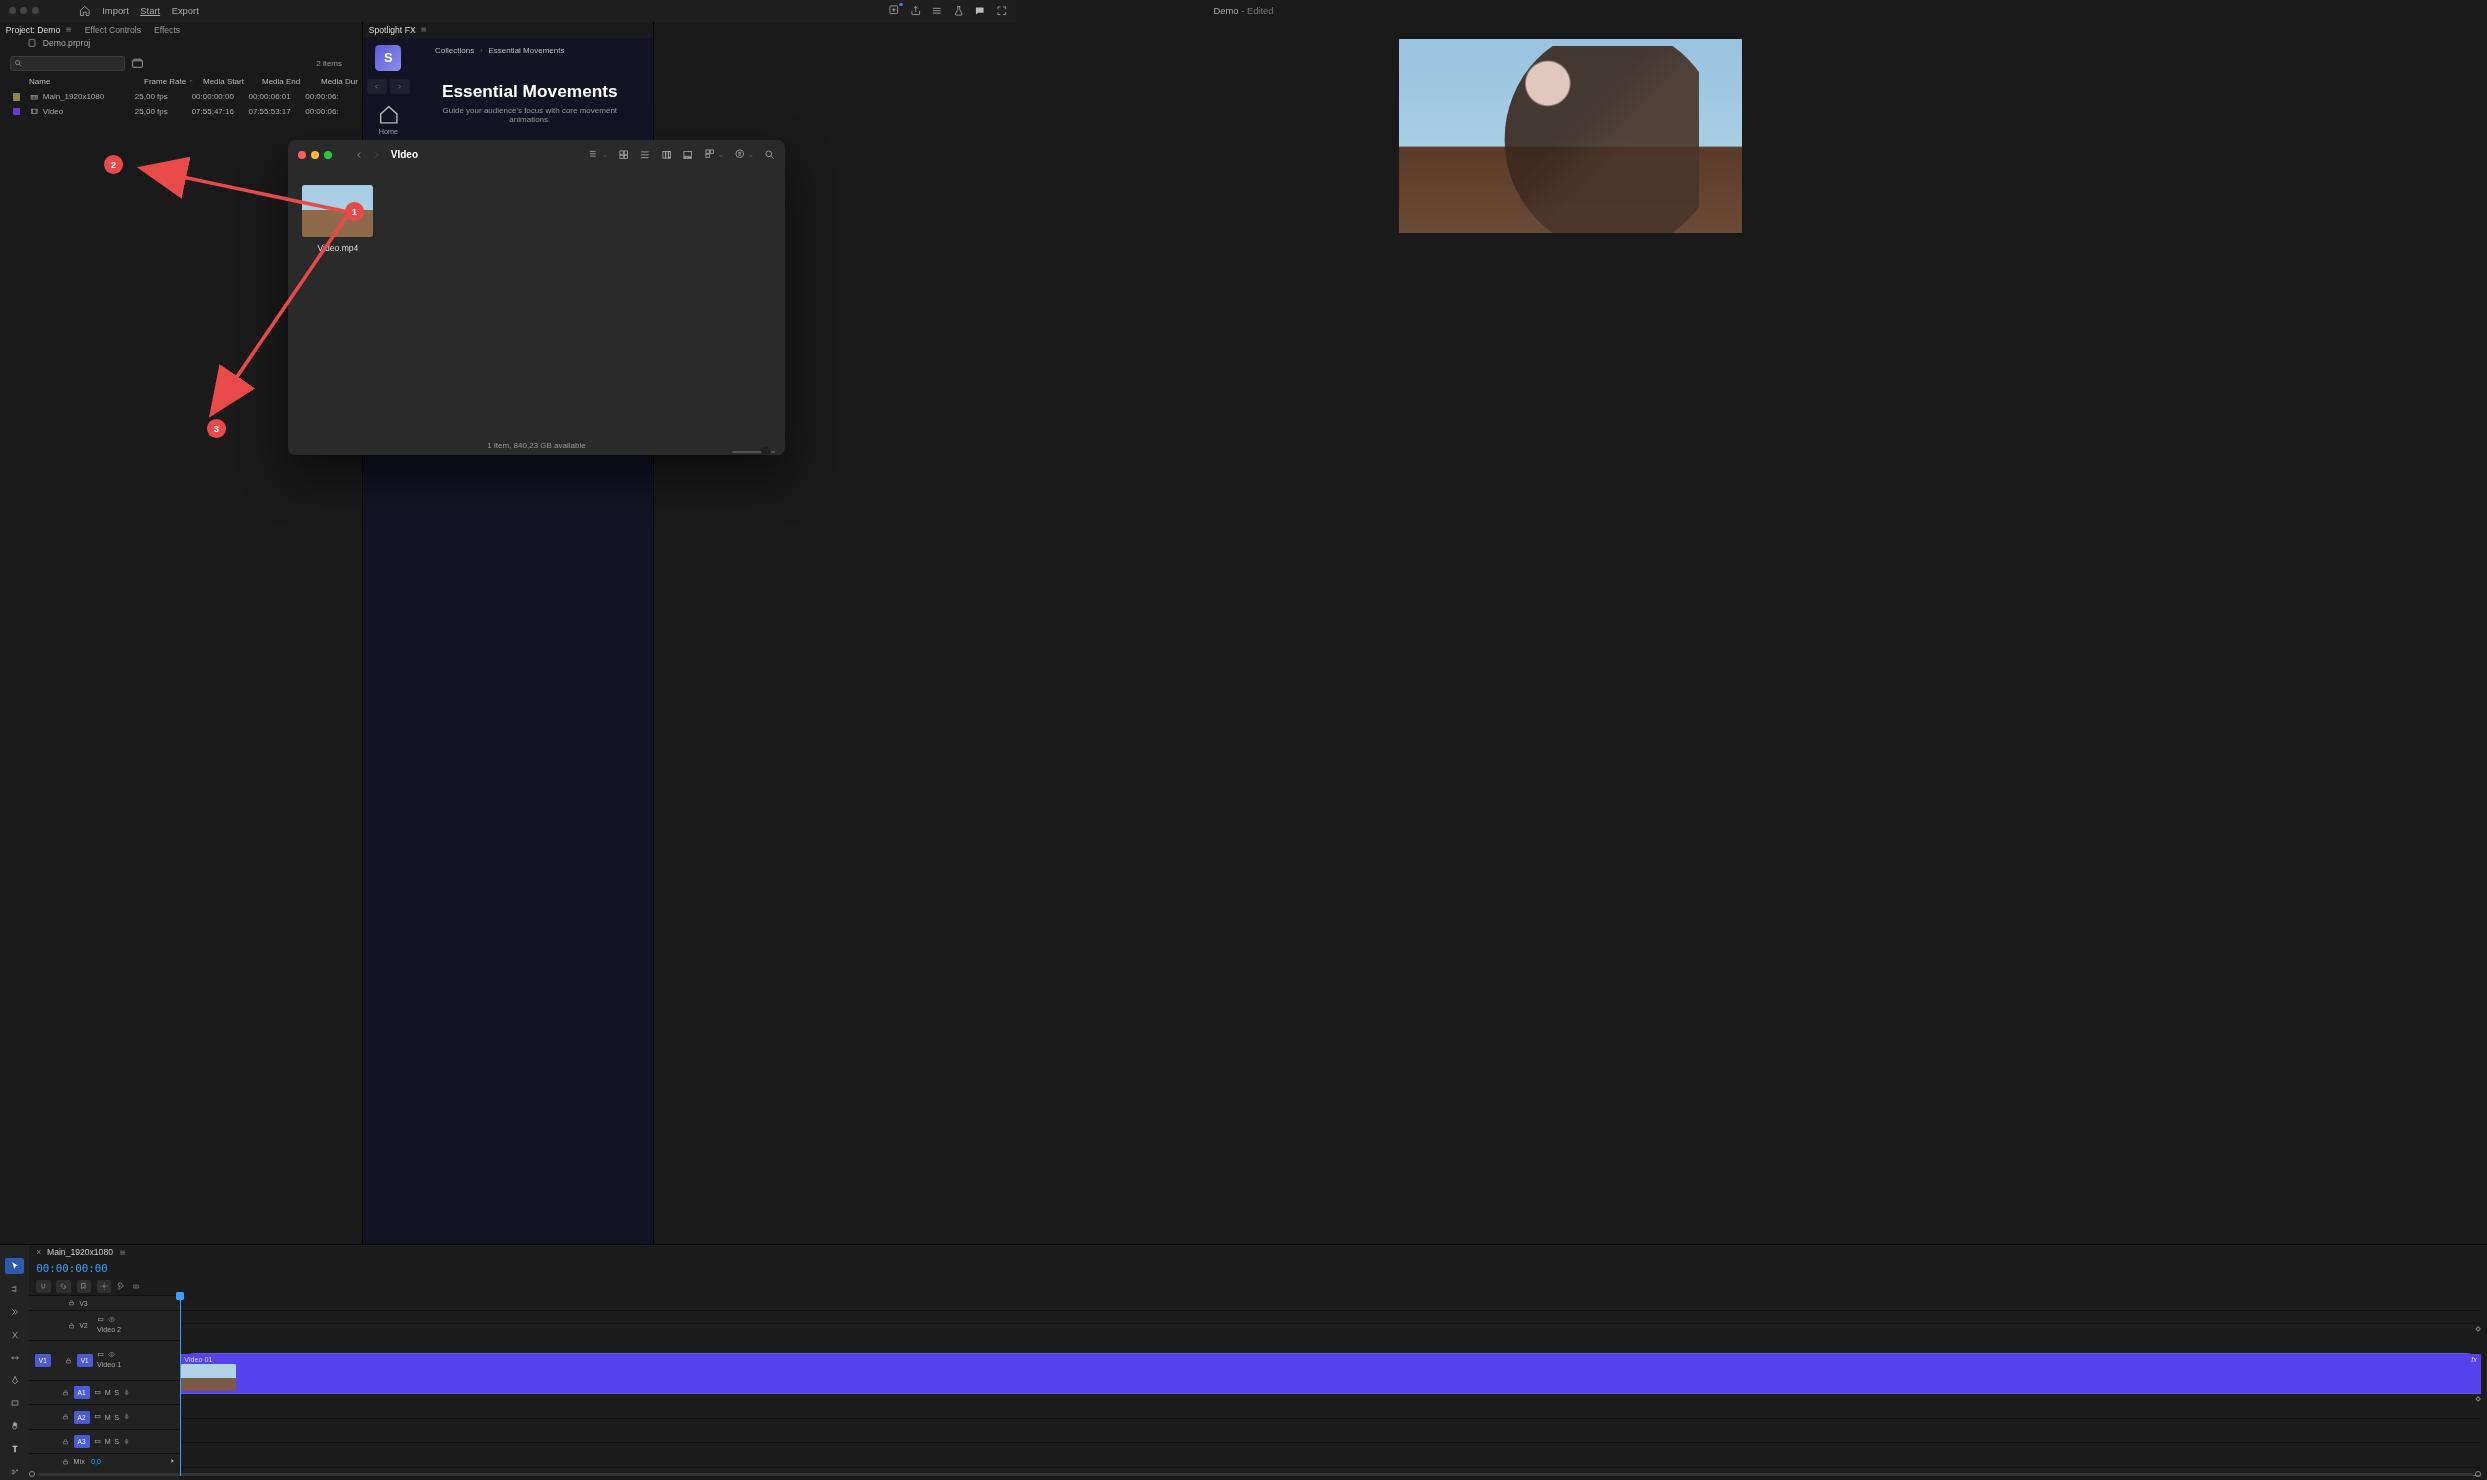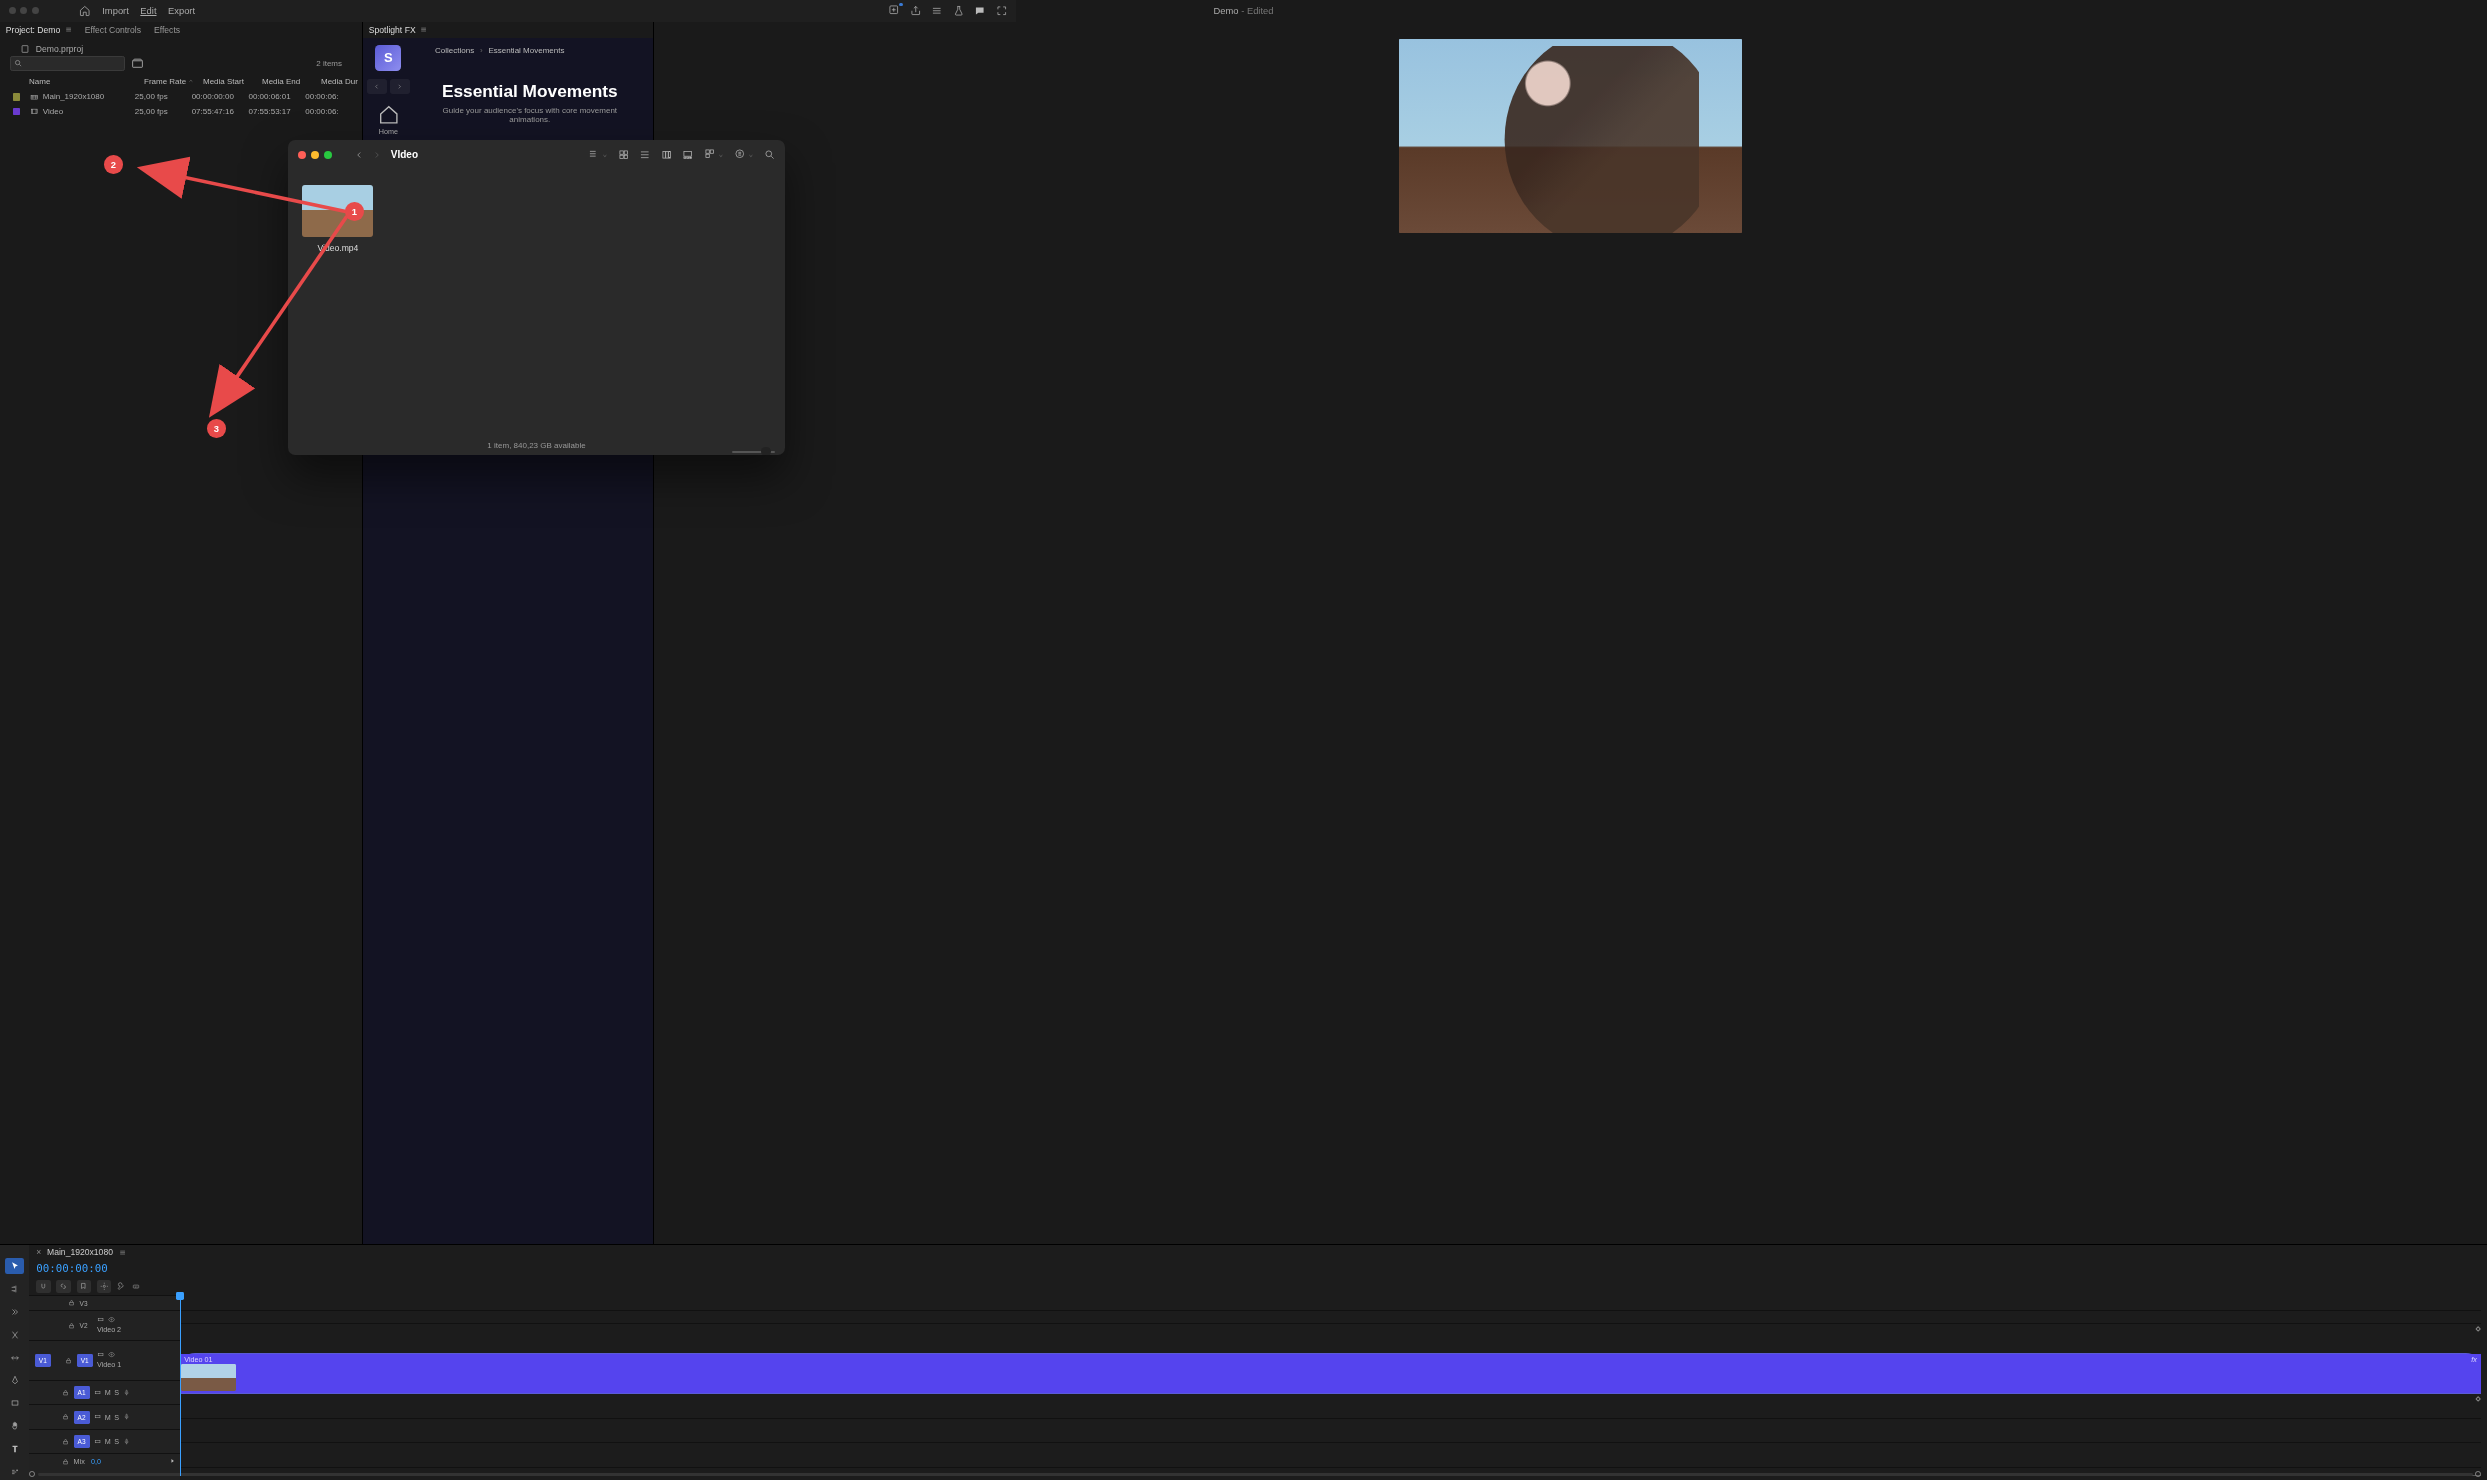--- a/index.html
+++ b/index.html
@@ -17,21 +17,21 @@
   .blue-dot { width: 3.6px; height: 3.6px; border-radius: 50%; background: #3a7bd5; position: absolute; top: -1.4px; right: -2.9px;}
   .icon-wrap { position: relative; }
   
   .workspace { display: flex; position: absolute; top: 21.6px; bottom: 0; left: 0; right: 0; }
   
   .left-panel { width: 363px; display: flex; flex-direction: column; border-right: 0.7px solid #000; }
   .panel-tabs { height: 16px; display: flex; align-items: center; gap: 13px; padding: 0 5.8px; color: #999; font-size: 8.6px; }
   .panel-tabs .tab { display: flex; align-items: center; gap: 4.3px; }
   .panel-tabs .tab .chev { width: 7.2px; height: 7.2px; }
   .panel-tabs .tab.active { color: #ddd; }
-  .proj-row { height: 16px; display: flex; align-items: flex-end; padding: 0 20px; gap: 5.8px; color: #aaa; font-size: 8.6px;}
+  .proj-row { height: 16px; display: flex; align-items: flex-start; padding: 0 27px; gap: 5.8px; color: #aaa; font-size: 8.6px;}
   .proj-row svg { width: 10px; height: 10px; }
   .search-row { display: flex; align-items: center; gap: 5.8px; padding: 2.9px 10px; }
   .search-input { flex: 0 0 115px; height: 14.4px; background: #2a2a2a; border: 0.7px solid #3a3a3a; border-radius: 2.2px; display: flex; align-items: center; padding: 0 2.9px;}
   .search-input svg { width: 8.6px; height: 8.6px; }
   .search-row .items-label { margin-left: auto; font-size: 8px; color: #999; margin-right: 10px;}
   .list-header { height: 16px; display: flex; align-items: center; font-size: 8px; color: #bbb; padding-left: 29px;}
   .list-header .col { flex: 0 0 auto; }
   .col-name { width: 115px;}
   .col-fr { width: 59px;}
   .col-ms { width: 59px;}
@@ -145,21 +145,21 @@
 <div class="top-bar">
   <div class="traffic-lights">
     <span></span>
       <span></span>
       <span></span>
   </div>
   <svg class="ico home-icon" viewBox="0 0 24 24">
       <path d="M3 11l9-8 9 8v10a1 1 0 0 1-1 1h-5v-7h-6v7H4a1 1 0 0 1-1-1z"></path>
     </svg>
   <span class="menu-item">Import</span>
-  <span class="menu-item active">Edit</span>
+  <span class="menu-item active">Start</span>
   <span class="menu-item">Export</span>
   <div class="title">
     <span>Demo</span><span style="color:#777"> - Edited</span>
   </div>
   <div class="right-icons">
     <div class="icon-wrap"><svg class="ico" viewBox="0 0 24 24">
           <rect x="4" y="4" width="16" height="16" rx="2"></rect>
           <path d="M12 8v8M8 12h8"></path>
         </svg><span class="blue-dot"></span></div>
     <svg class="ico" viewBox="0 0 24 24">

